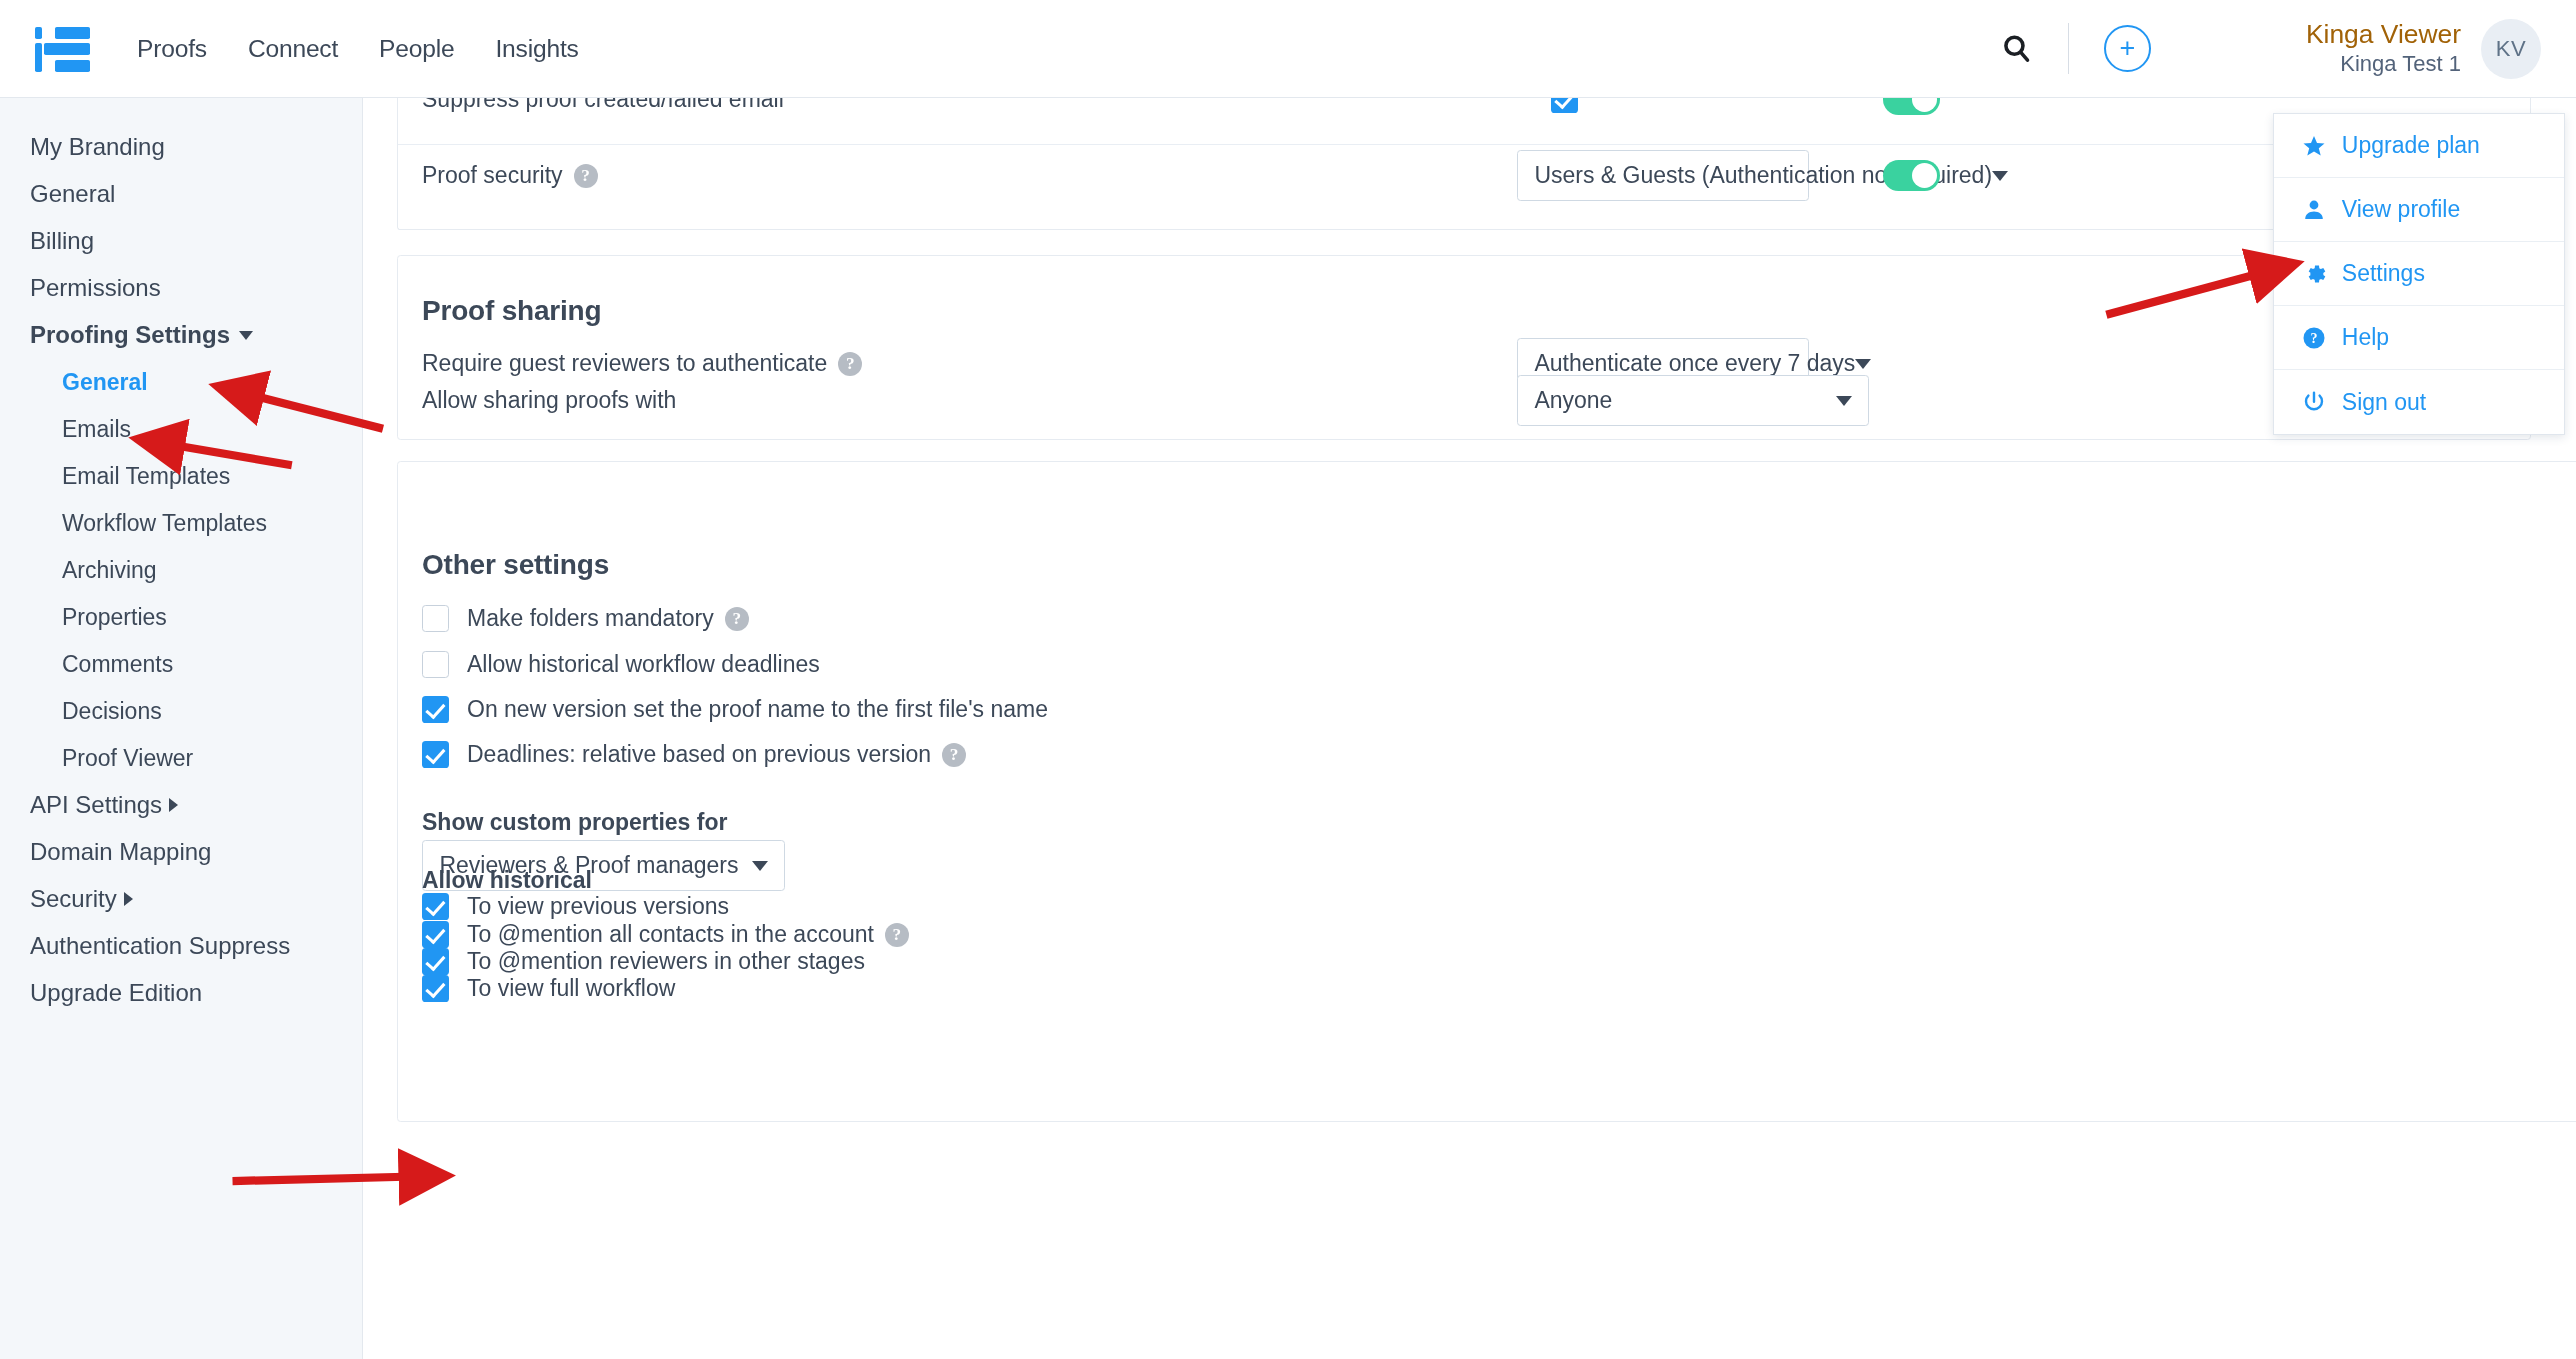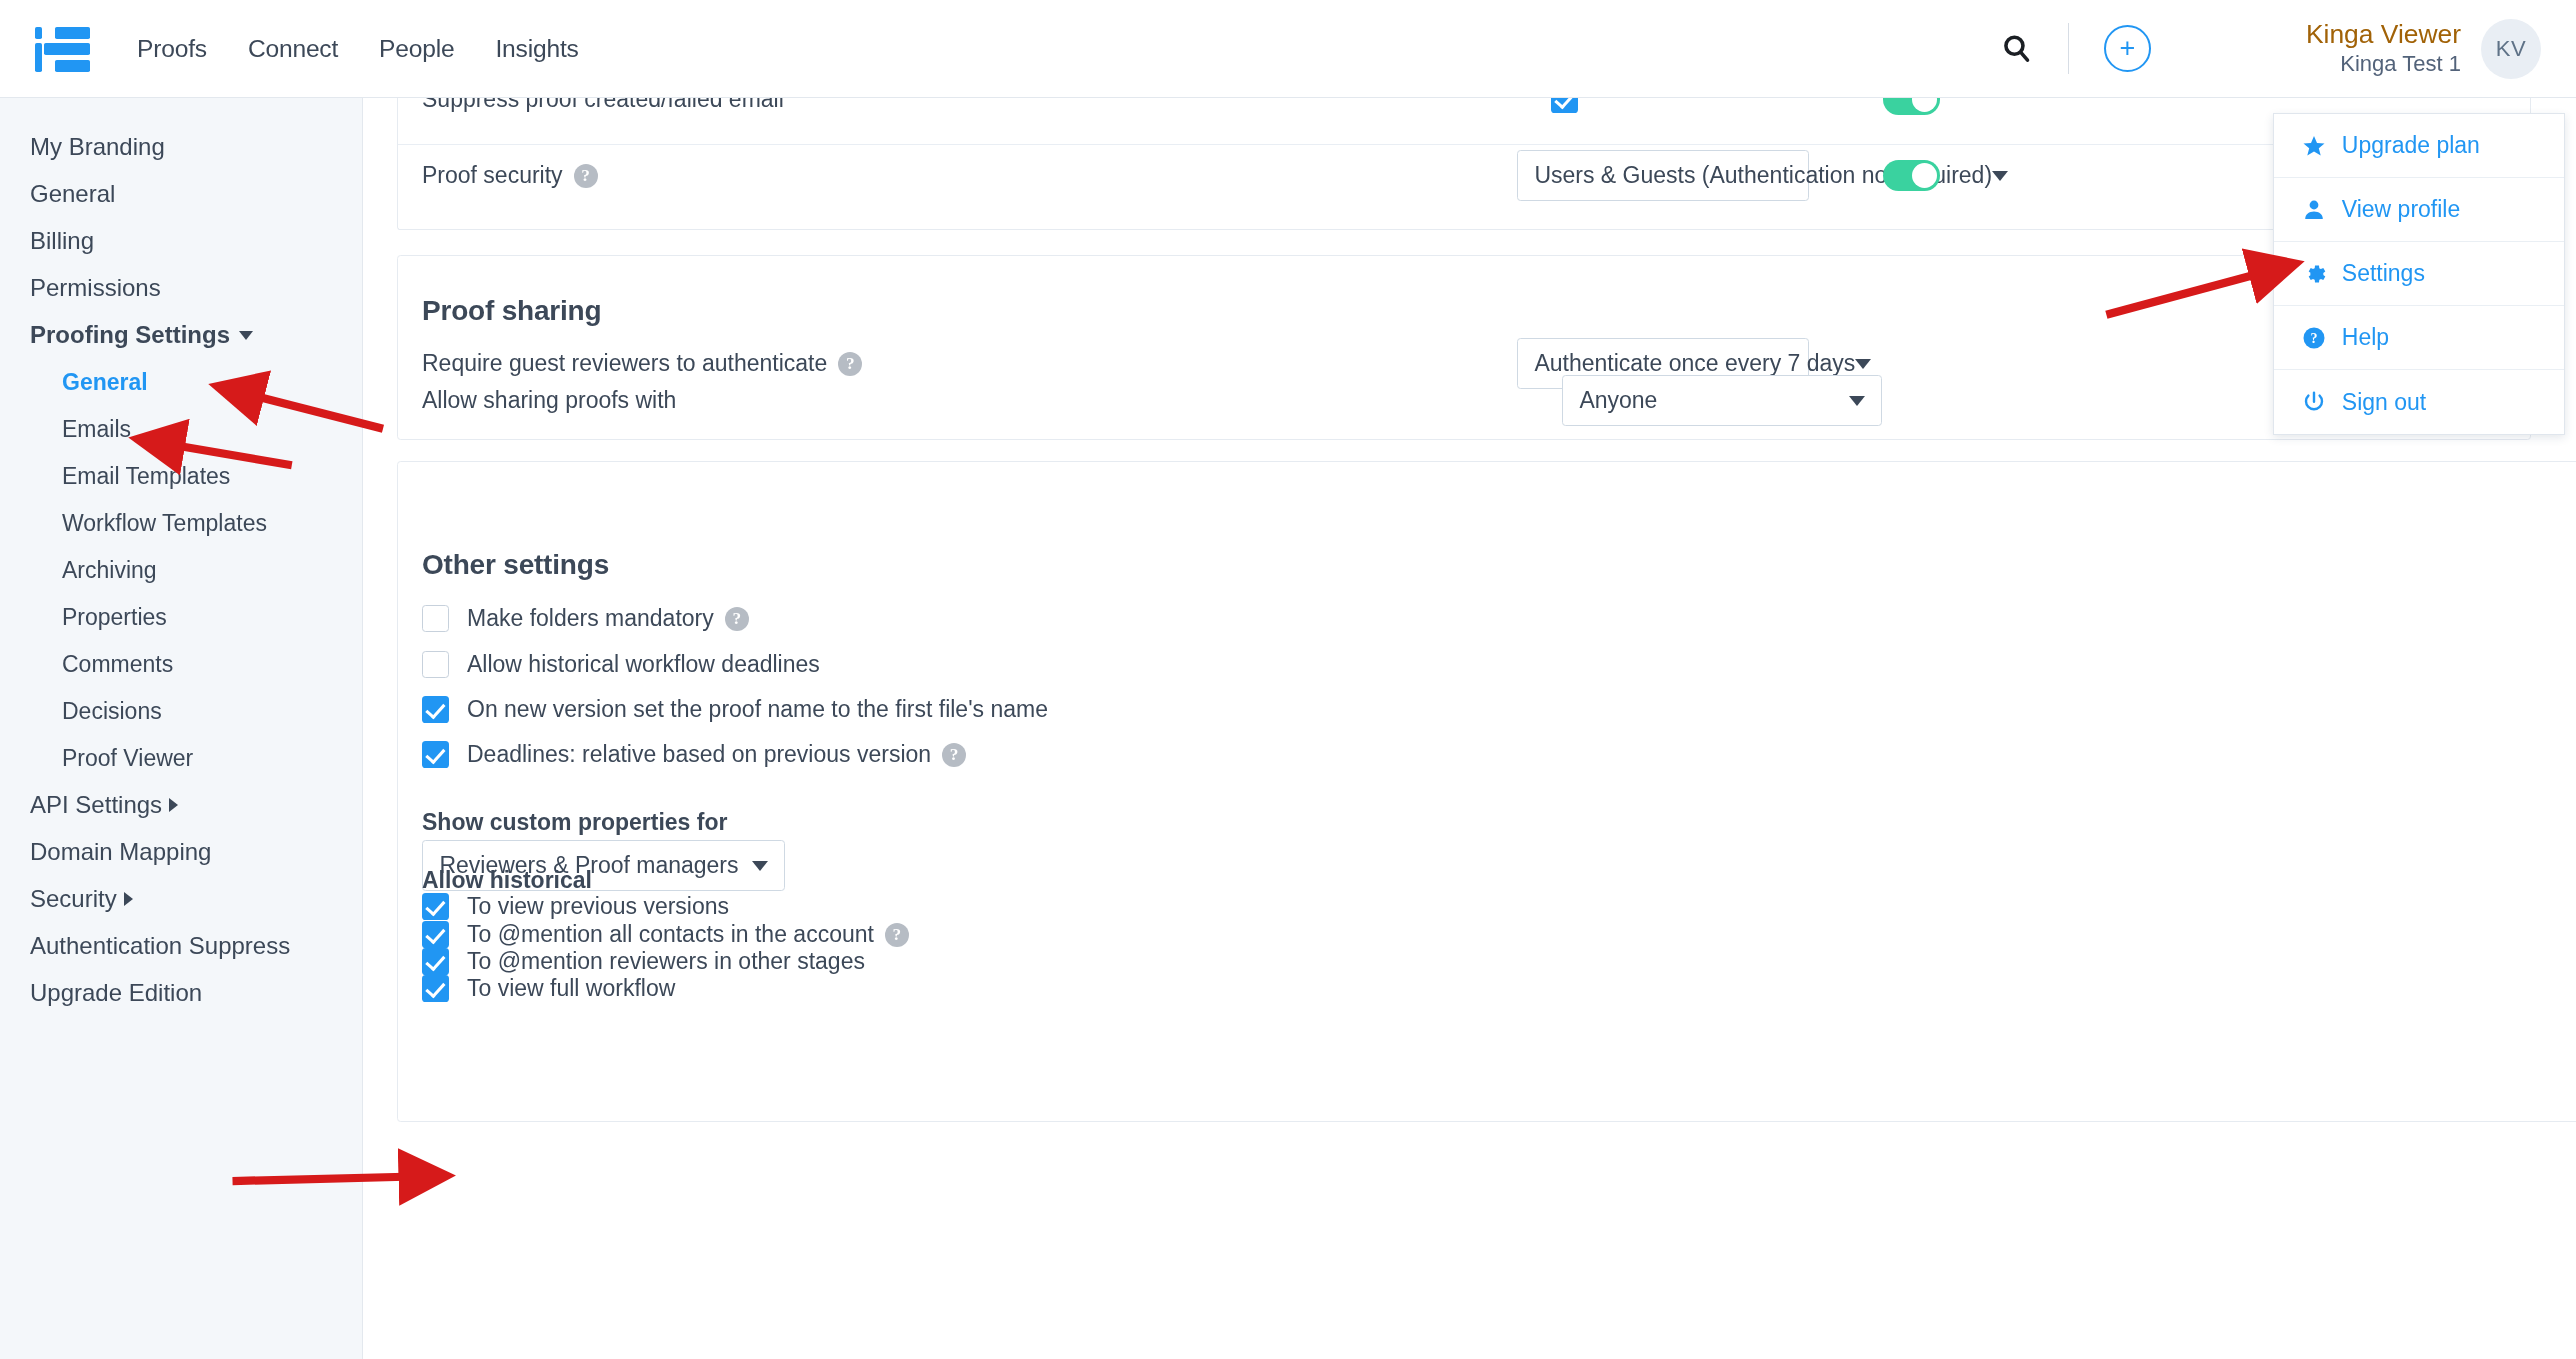--- a/index.html
+++ b/index.html
@@ -335,21 +335,21 @@
       <span class="help-icon">?</span>
     </div>
     <div class="sel" style="left: 1119px; top: 82px; width: 292px;">
       <span class="sel-val">Authenticate once every 7 days</span>
       <span class="sel-arrow"></span>
     </div>
 
     <div class="field-label" style="left: 24px; top: 119px; height:51px;justify-content:flex-end;">
       <span>Allow sharing proofs with</span>
     </div>
-    <div class="sel" style="left: 1164px; top: 119px; width: 320px;">
+    <div class="sel" style="left: 1119px; top: 119px; width: 352px;">
       <span class="sel-val">Anyone</span>
       <span class="sel-arrow"></span>
     </div>
   </div>
 
   <div class="panel" id="panel-other">
     <div class="section-title" style="left: 24px; top: 87px;">Other settings</div>
 
     <div class="cb off" style="left: 24px; top: 143px;"></div>
     <div class="cb-label" style="left: 69px; top: 143px; height:27px;">

